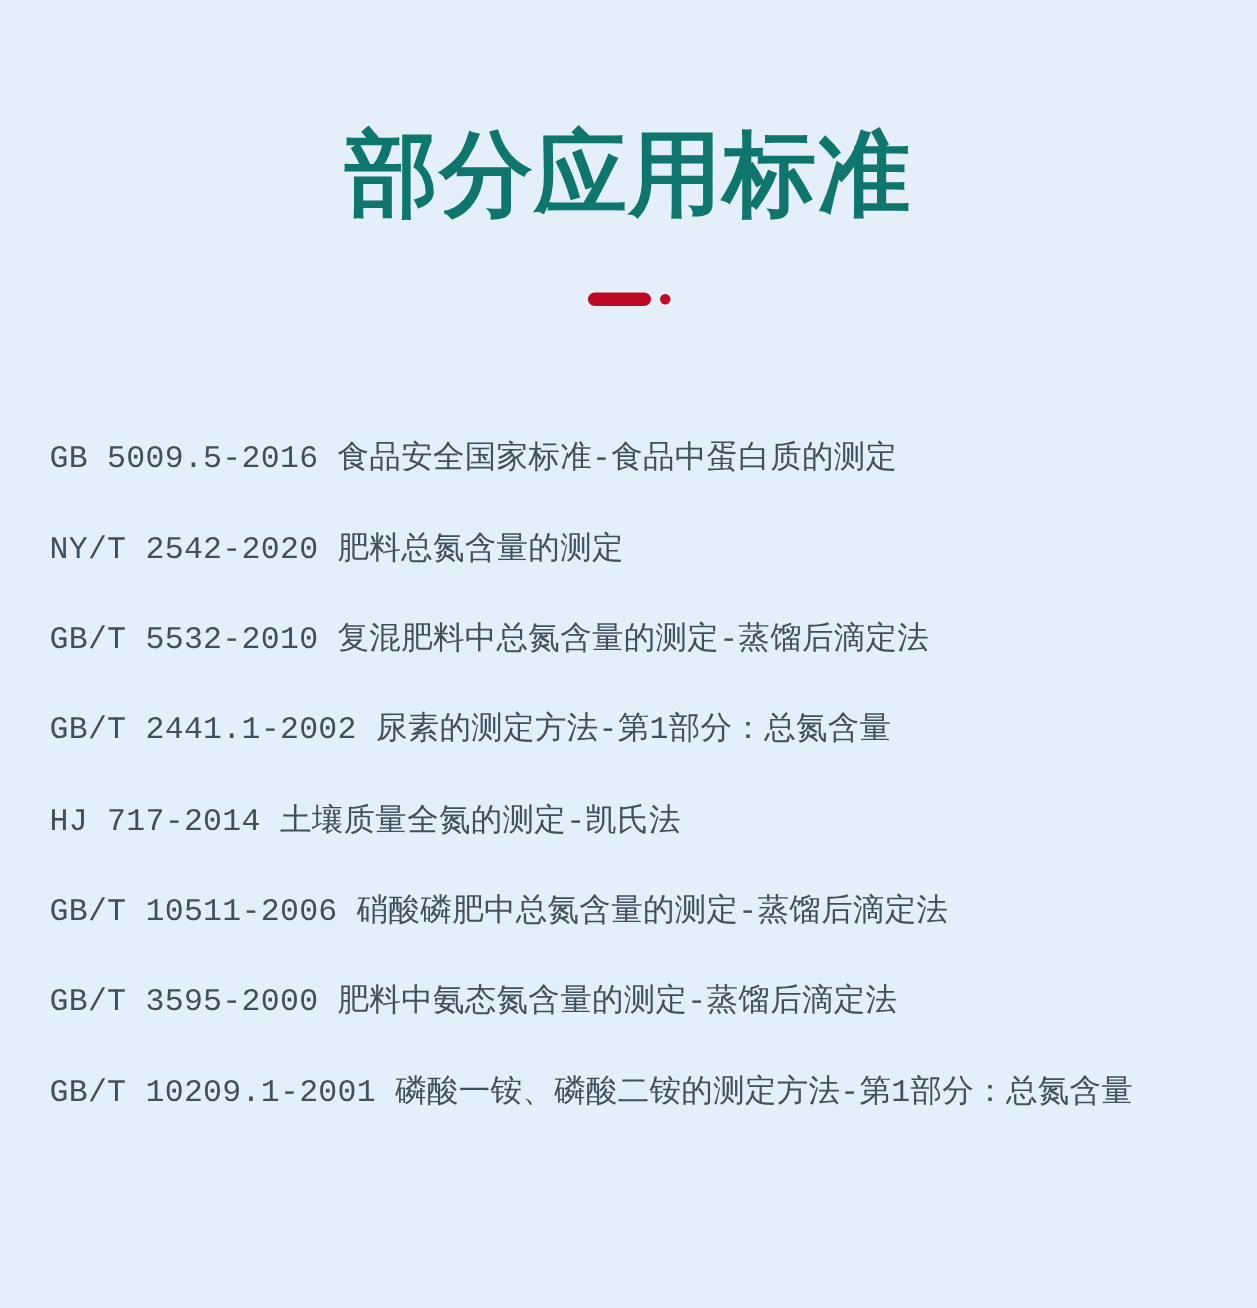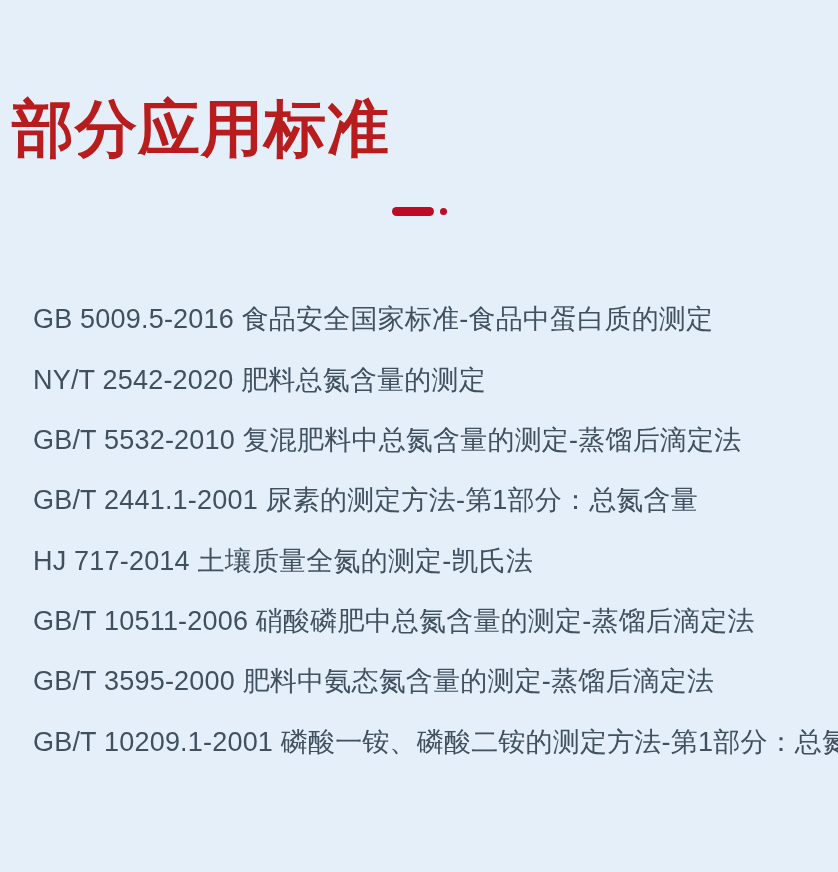--- a/index.html
+++ b/index.html
@@ -8,26 +8,27 @@
   }
   .page {
     position: relative;
     width: 838px;
     height: 872px;
     background: #e4eff9;
     overflow: hidden;
     font-family: "Liberation Sans", sans-serif;
   }
   .page-title {
-    margin: 12px;
+    margin: 0;
     padding-top: 82px;
+    text-align: center;
     font-size: 62px;
     line-height: 1.12;
     font-weight: 700;
-    color: #b91c1c;
+    color: #0f766e;
     letter-spacing: 1px;
   }
   .divider {
     display: flex;
     align-items: center;
     justify-content: center;
     margin-top: 44px;
     height: 9px;
   }
   .divider-bar {
@@ -41,43 +42,44 @@
     height: 7px;
     border-radius: 50%;
     margin-left: 6px;
     background: #be0a26;
   }
   .standards-list {
     margin-top: 73px;
     margin-left: 33px;
   }
   .standard-item {
-    font-size: 27px;
+    font-size: 21px;
     line-height: 60.3px;
     color: #41505f;
     white-space: nowrap;
     letter-spacing: 0.2px;
+    font-family: Liberation Mono, monospace;
   }
 </style>
 </head>
 <body>
 
 <div class="page">
 
   <h1 class="page-title">部分应用标准</h1>
 
   <div class="divider">
     <span class="divider-bar"></span>
     <span class="divider-dot"></span>
   </div>
 
   <div class="standards-list">
     <div class="standard-item">GB 5009.5-2016 食品安全国家标准-食品中蛋白质的测定</div>
     <div class="standard-item">NY/T 2542-2020 肥料总氮含量的测定</div>
     <div class="standard-item">GB/T 5532-2010 复混肥料中总氮含量的测定-蒸馏后滴定法</div>
-    <div class="standard-item">GB/T 2441.1-2001 尿素的测定方法-第1部分：总氮含量</div>
+    <div class="standard-item">GB/T 2441.1-2002 尿素的测定方法-第1部分：总氮含量</div>
     <div class="standard-item">HJ 717-2014 土壤质量全氮的测定-凯氏法</div>
     <div class="standard-item">GB/T 10511-2006 硝酸磷肥中总氮含量的测定-蒸馏后滴定法</div>
     <div class="standard-item">GB/T 3595-2000 肥料中氨态氮含量的测定-蒸馏后滴定法</div>
     <div class="standard-item">GB/T 10209.1-2001 磷酸一铵、磷酸二铵的测定方法-第1部分：总氮含量</div>
   </div>
 
 </div>
 
 </body></html>

